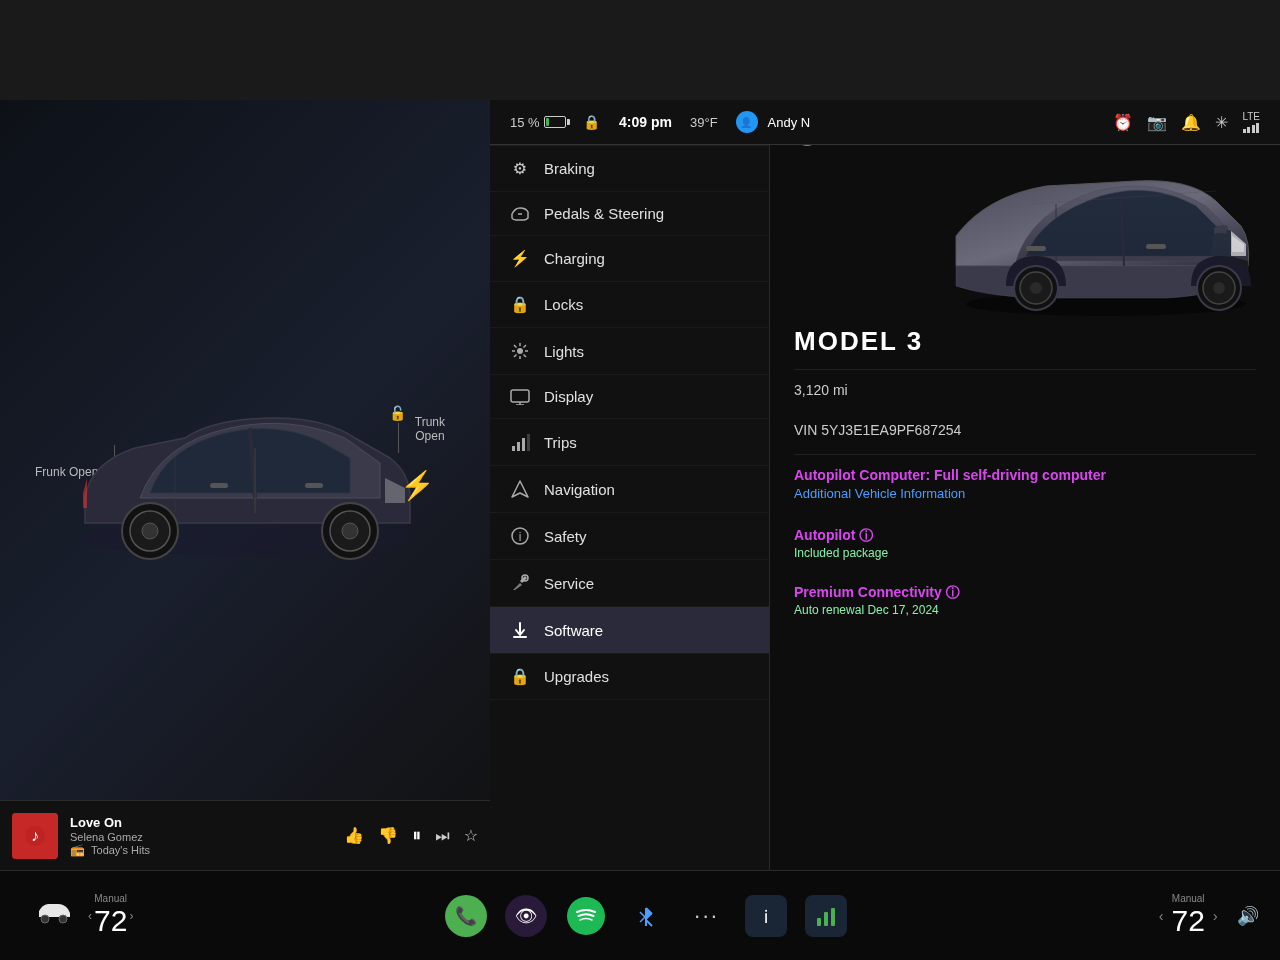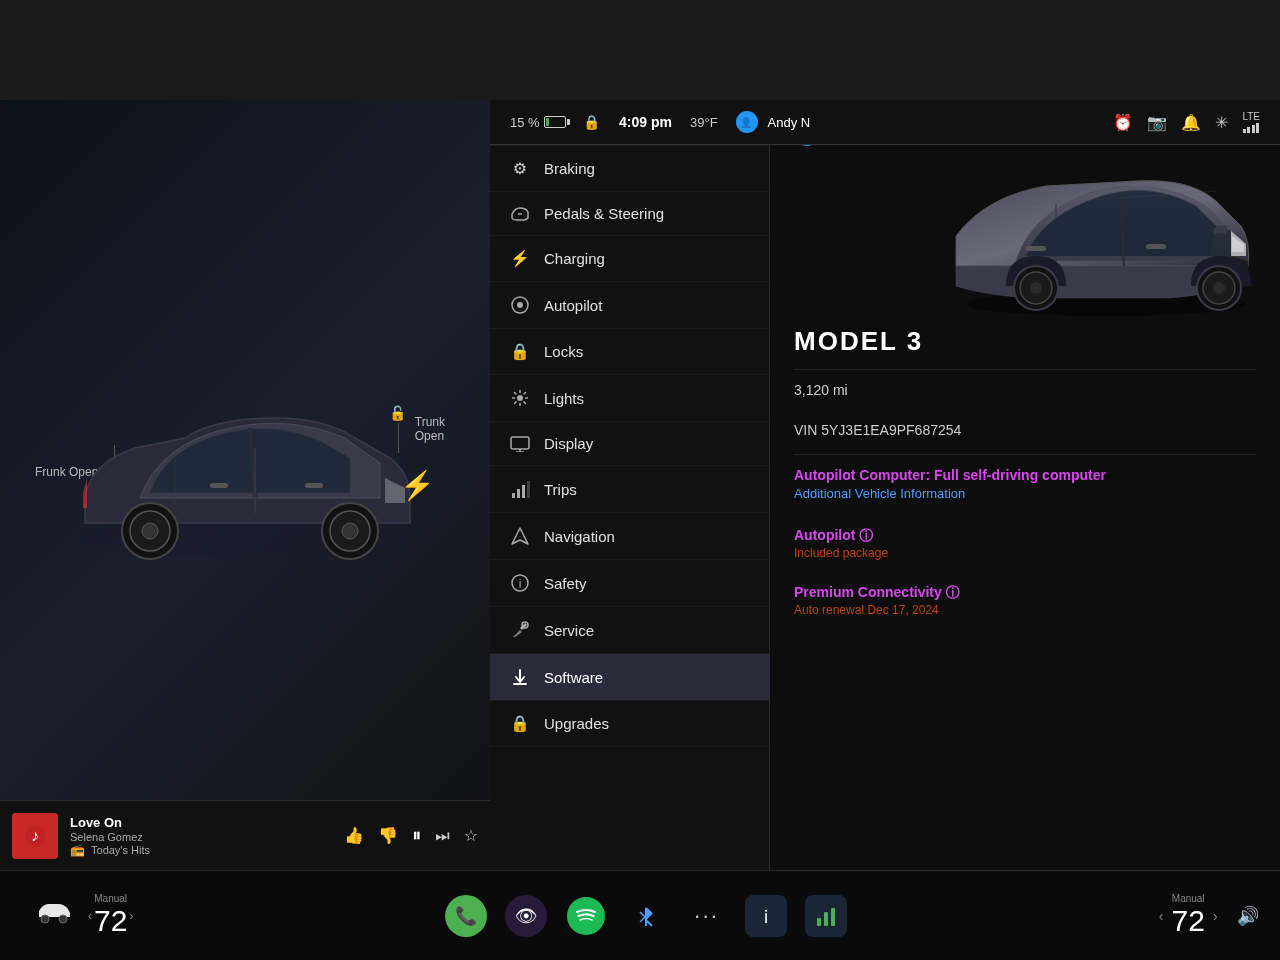--- a/index.html
+++ b/index.html
@@ -294,21 +294,21 @@
     .model-name {
       font-size: 26px;
       font-weight: 700;
       color: #fff;
       letter-spacing: 2px;
       margin-bottom: 10px;
     }
     .info-value { font-size: 14px; color: #ccc; }
     .info-bold { font-size: 14px; color: #d946ef; font-weight: 700; }
     .info-link { font-size: 13px; color: #4a9eff; cursor: pointer; }
-    .info-sub { font-size: 12px; color: #c2410c; margin-top: 1px; }
+    .info-sub { font-size: 12px; color: #86efac; margin-top: 1px; }
     .info-section { margin-bottom: 12px; }
 
     
     .tesla-logo-area {
       position: absolute;
       top: 110px;
       right: 20px;
       display: flex;
       flex-direction: column;
       align-items: flex-end;
@@ -444,21 +444,21 @@
         <div style="width:1px;height:35px;background:#555;margin-left:6px;"></div>
         <span style="font-size:14px;">🔓</span>
       </div>
     </div>
 
     <div class="car-label trunk-label">
       <div style="display:flex;flex-direction:column;align-items:center;gap:2px;">
         <span style="font-size:14px;">🔓</span>
         <div style="width:1px;height:30px;background:#555;"></div>
       </div>
-      <div style="text-align:left;margin-left:4px;">
+      <div style="text-align:center;margin-left:4px;">
         <div style="font-size:12px;color:#bbb;">Trunk<br>Open</div>
       </div>
     </div>
 
     <div class="car-svg-container">
       <svg class="car-silhouette" viewBox="0 0 380 200" fill="none" xmlns="http://www.w3.org/2000/svg">
 
         <ellipse cx="190" cy="155" rx="165" ry="18" fill="#1a1a2e" opacity="0.5"></ellipse>
 
         <path d="M30 140 L30 115 Q35 80 80 65 L130 55 Q160 35 220 35 Q270 35 300 55 L335 75 Q355 90 355 115 L355 140 Z" fill="#2a2a3a" stroke="#3a3a4a" stroke-width="1.5"></path>
@@ -547,27 +547,20 @@
   <div class="menu-item">
     <svg class="menu-icon" width="20" height="16" viewBox="0 0 20 16" style="flex-shrink:0;">
       <path d="M2 8 Q5 2 10 2 Q16 2 18 6 L18 12 Q16 14 14 14 L6 14 Q3 14 2 12 Z" fill="none" stroke="#aaa" stroke-width="1.5"></path>
       <path d="M8 8 L12 8" stroke="#aaa" stroke-width="1.5"></path>
     </svg>
     <span class="menu-label">Pedals &amp; Steering</span>
   </div>
   <div class="menu-item">
     <span class="menu-icon">⚡</span>
     <span class="menu-label">Charging</span>
-  </div>
-  <div class="menu-item">
-    <svg class="menu-icon" width="20" height="20" viewBox="0 0 20 20">
-      <circle cx="10" cy="10" r="8" fill="none" stroke="#aaa" stroke-width="1.5"></circle>
-      <circle cx="10" cy="10" r="3" fill="#aaa"></circle>
-    </svg>
-    <span class="menu-label">Autopilot</span>
   </div>
   <div class="menu-item">
     <span class="menu-icon">🔒</span>
     <span class="menu-label">Locks</span>
   </div>
   <div class="menu-item">
     <svg class="menu-icon" width="20" height="20" viewBox="0 0 20 20">
       <circle cx="10" cy="10" r="3" fill="#aaa"></circle>
       <line x1="10" y1="2" x2="10" y2="5" stroke="#aaa" stroke-width="1.5"></line>
       <line x1="10" y1="15" x2="10" y2="18" stroke="#aaa" stroke-width="1.5"></line>

